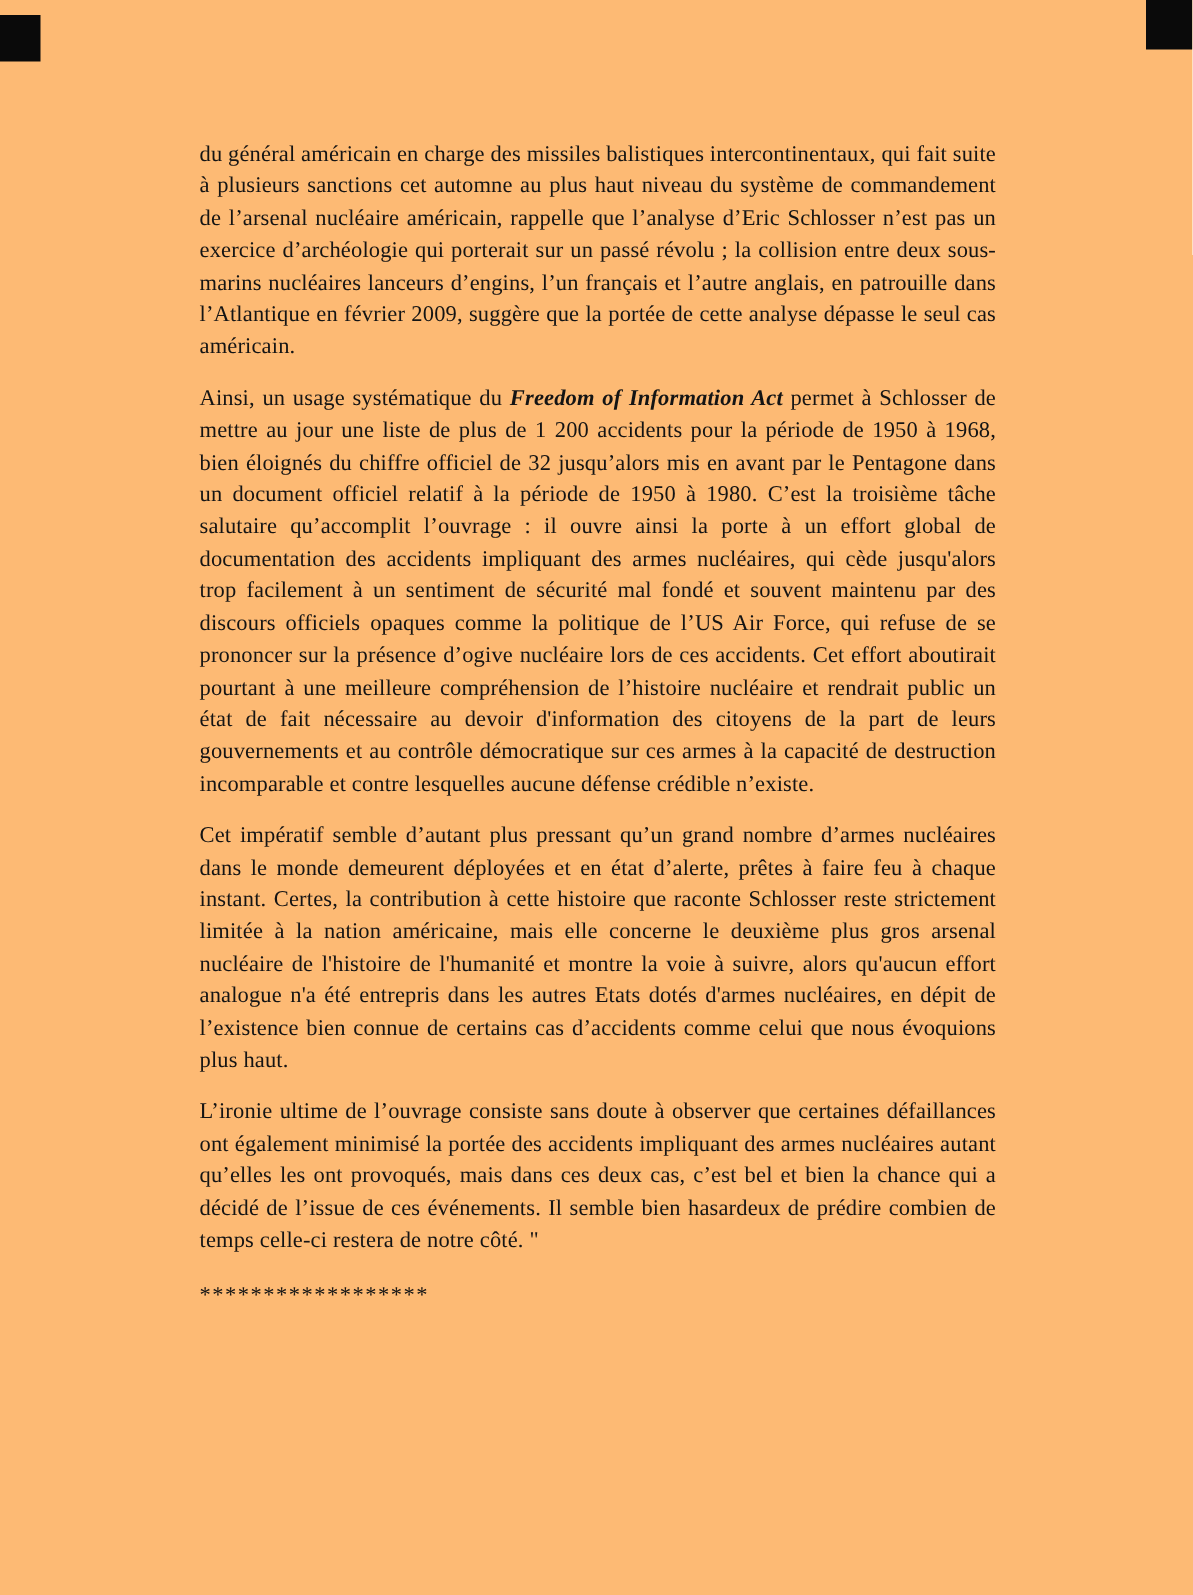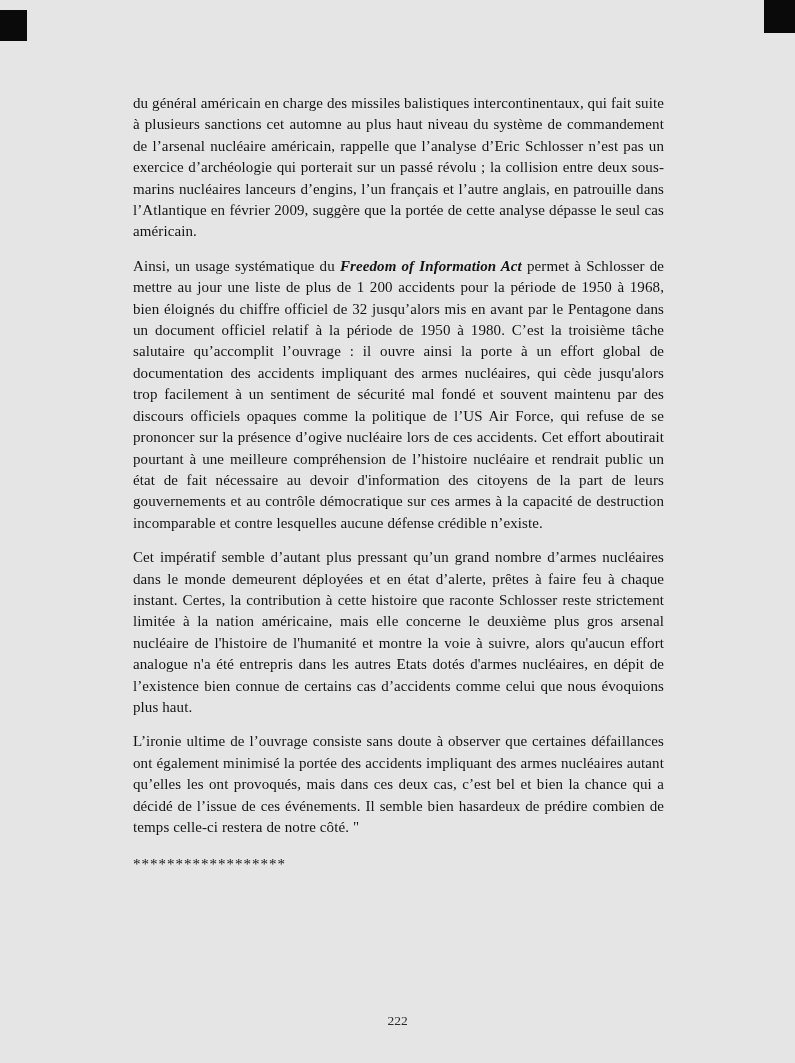--- a/index.html
+++ b/index.html
@@ -4,21 +4,21 @@
 <style>
   html, body {
     margin: 0;
     padding: 0;
     background: #ffffff;
   }
   .page {
     position: relative;
     width: 795px;
     height: 1063px;
-    background: #e5e5e5;
+    background: #fdba74;
     overflow: hidden;
     font-family: "Liberation Serif", "DejaVu Serif", serif;
     color: #141414;
   }
   .scan-artifact {
     position: absolute;
     background: #0a0a0a;
   }
   .scan-artifact.left {
     left: 0;
@@ -80,15 +80,14 @@
     <p><span>Ainsi, un usage systématique du </span><em>Freedom of Information Act</em><span> permet à Schlosser de mettre au jour une liste de plus de 1 200 accidents pour la période de 1950 à 1968, bien éloignés du chiffre officiel de 32 jusqu’alors mis en avant par le Pentagone dans un document officiel relatif à la période de 1950 à 1980. C’est la troisième tâche salutaire qu’accomplit l’ouvrage : il ouvre ainsi la porte à un effort global de documentation des accidents impliquant des armes nucléaires, qui cède jusqu'alors trop facilement à un sentiment de sécurité mal fondé et souvent maintenu par des discours officiels opaques comme la politique de l’US Air Force, qui refuse de se prononcer sur la présence d’ogive nucléaire lors de ces accidents. Cet effort aboutirait pourtant à une meilleure compréhension de l’histoire nucléaire et rendrait public un état de fait nécessaire au devoir d'information des citoyens de la part de leurs gouvernements et au contrôle démocratique sur ces armes à la capacité de destruction incomparable et contre lesquelles aucune défense crédible n’existe.</span></p>
 
     <p>Cet impératif semble d’autant plus pressant qu’un grand nombre d’armes nucléaires dans le monde demeurent déployées et en état d’alerte, prêtes à faire feu à chaque instant. Certes, la contribution à cette histoire que raconte Schlosser reste strictement limitée à la nation américaine, mais elle concerne le deuxième plus gros arsenal nucléaire de l'histoire de l'humanité et montre la voie à suivre, alors qu'aucun effort analogue n'a été entrepris dans les autres Etats dotés d'armes nucléaires, en dépit de l’existence bien connue de certains cas d’accidents comme celui que nous évoquions plus haut.</p>
 
     <p>L’ironie ultime de l’ouvrage consiste sans doute à observer que certaines défaillances ont également minimisé la portée des accidents impliquant des armes nucléaires autant qu’elles les ont provoqués, mais dans ces deux cas, c’est bel et bien la chance qui a décidé de l’issue de ces événements. Il semble bien hasardeux de prédire combien de temps celle-ci restera de notre côté. "</p>
 
     <div class="asterisks">******************</div>
 
   </div>
 
-  <div class="page-number">222</div>
 
 </div>
 
 </body></html>

